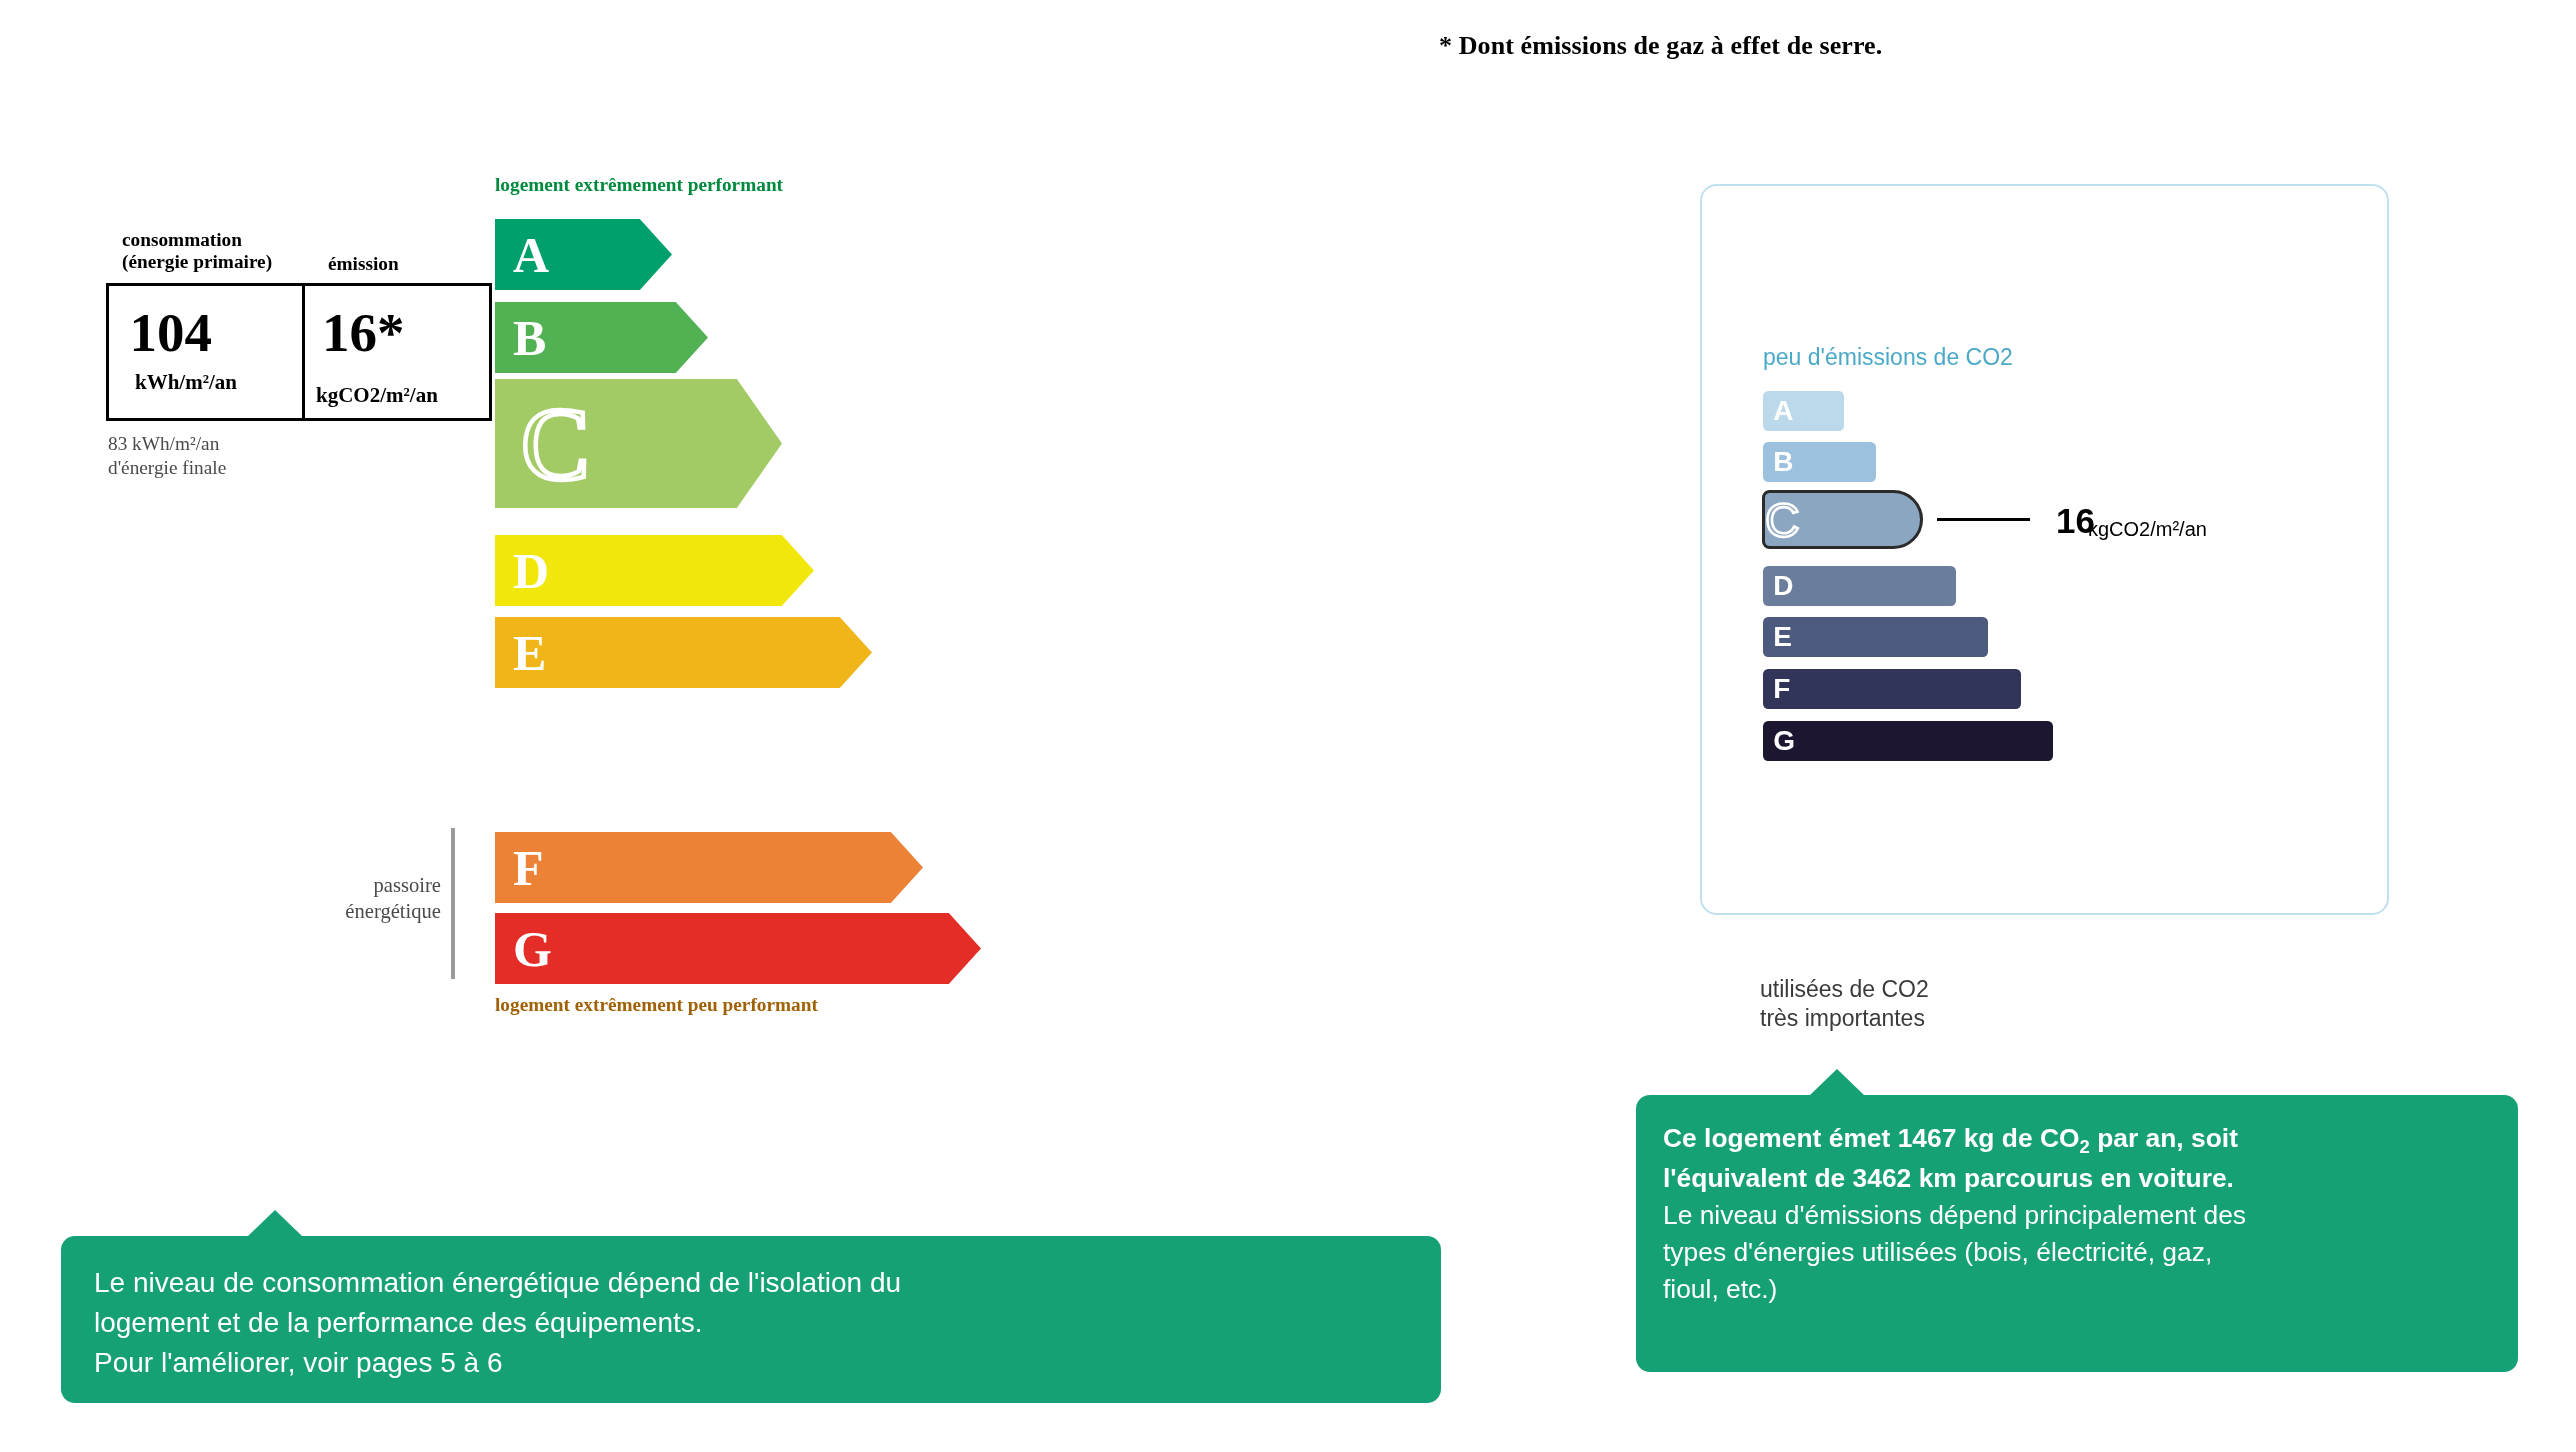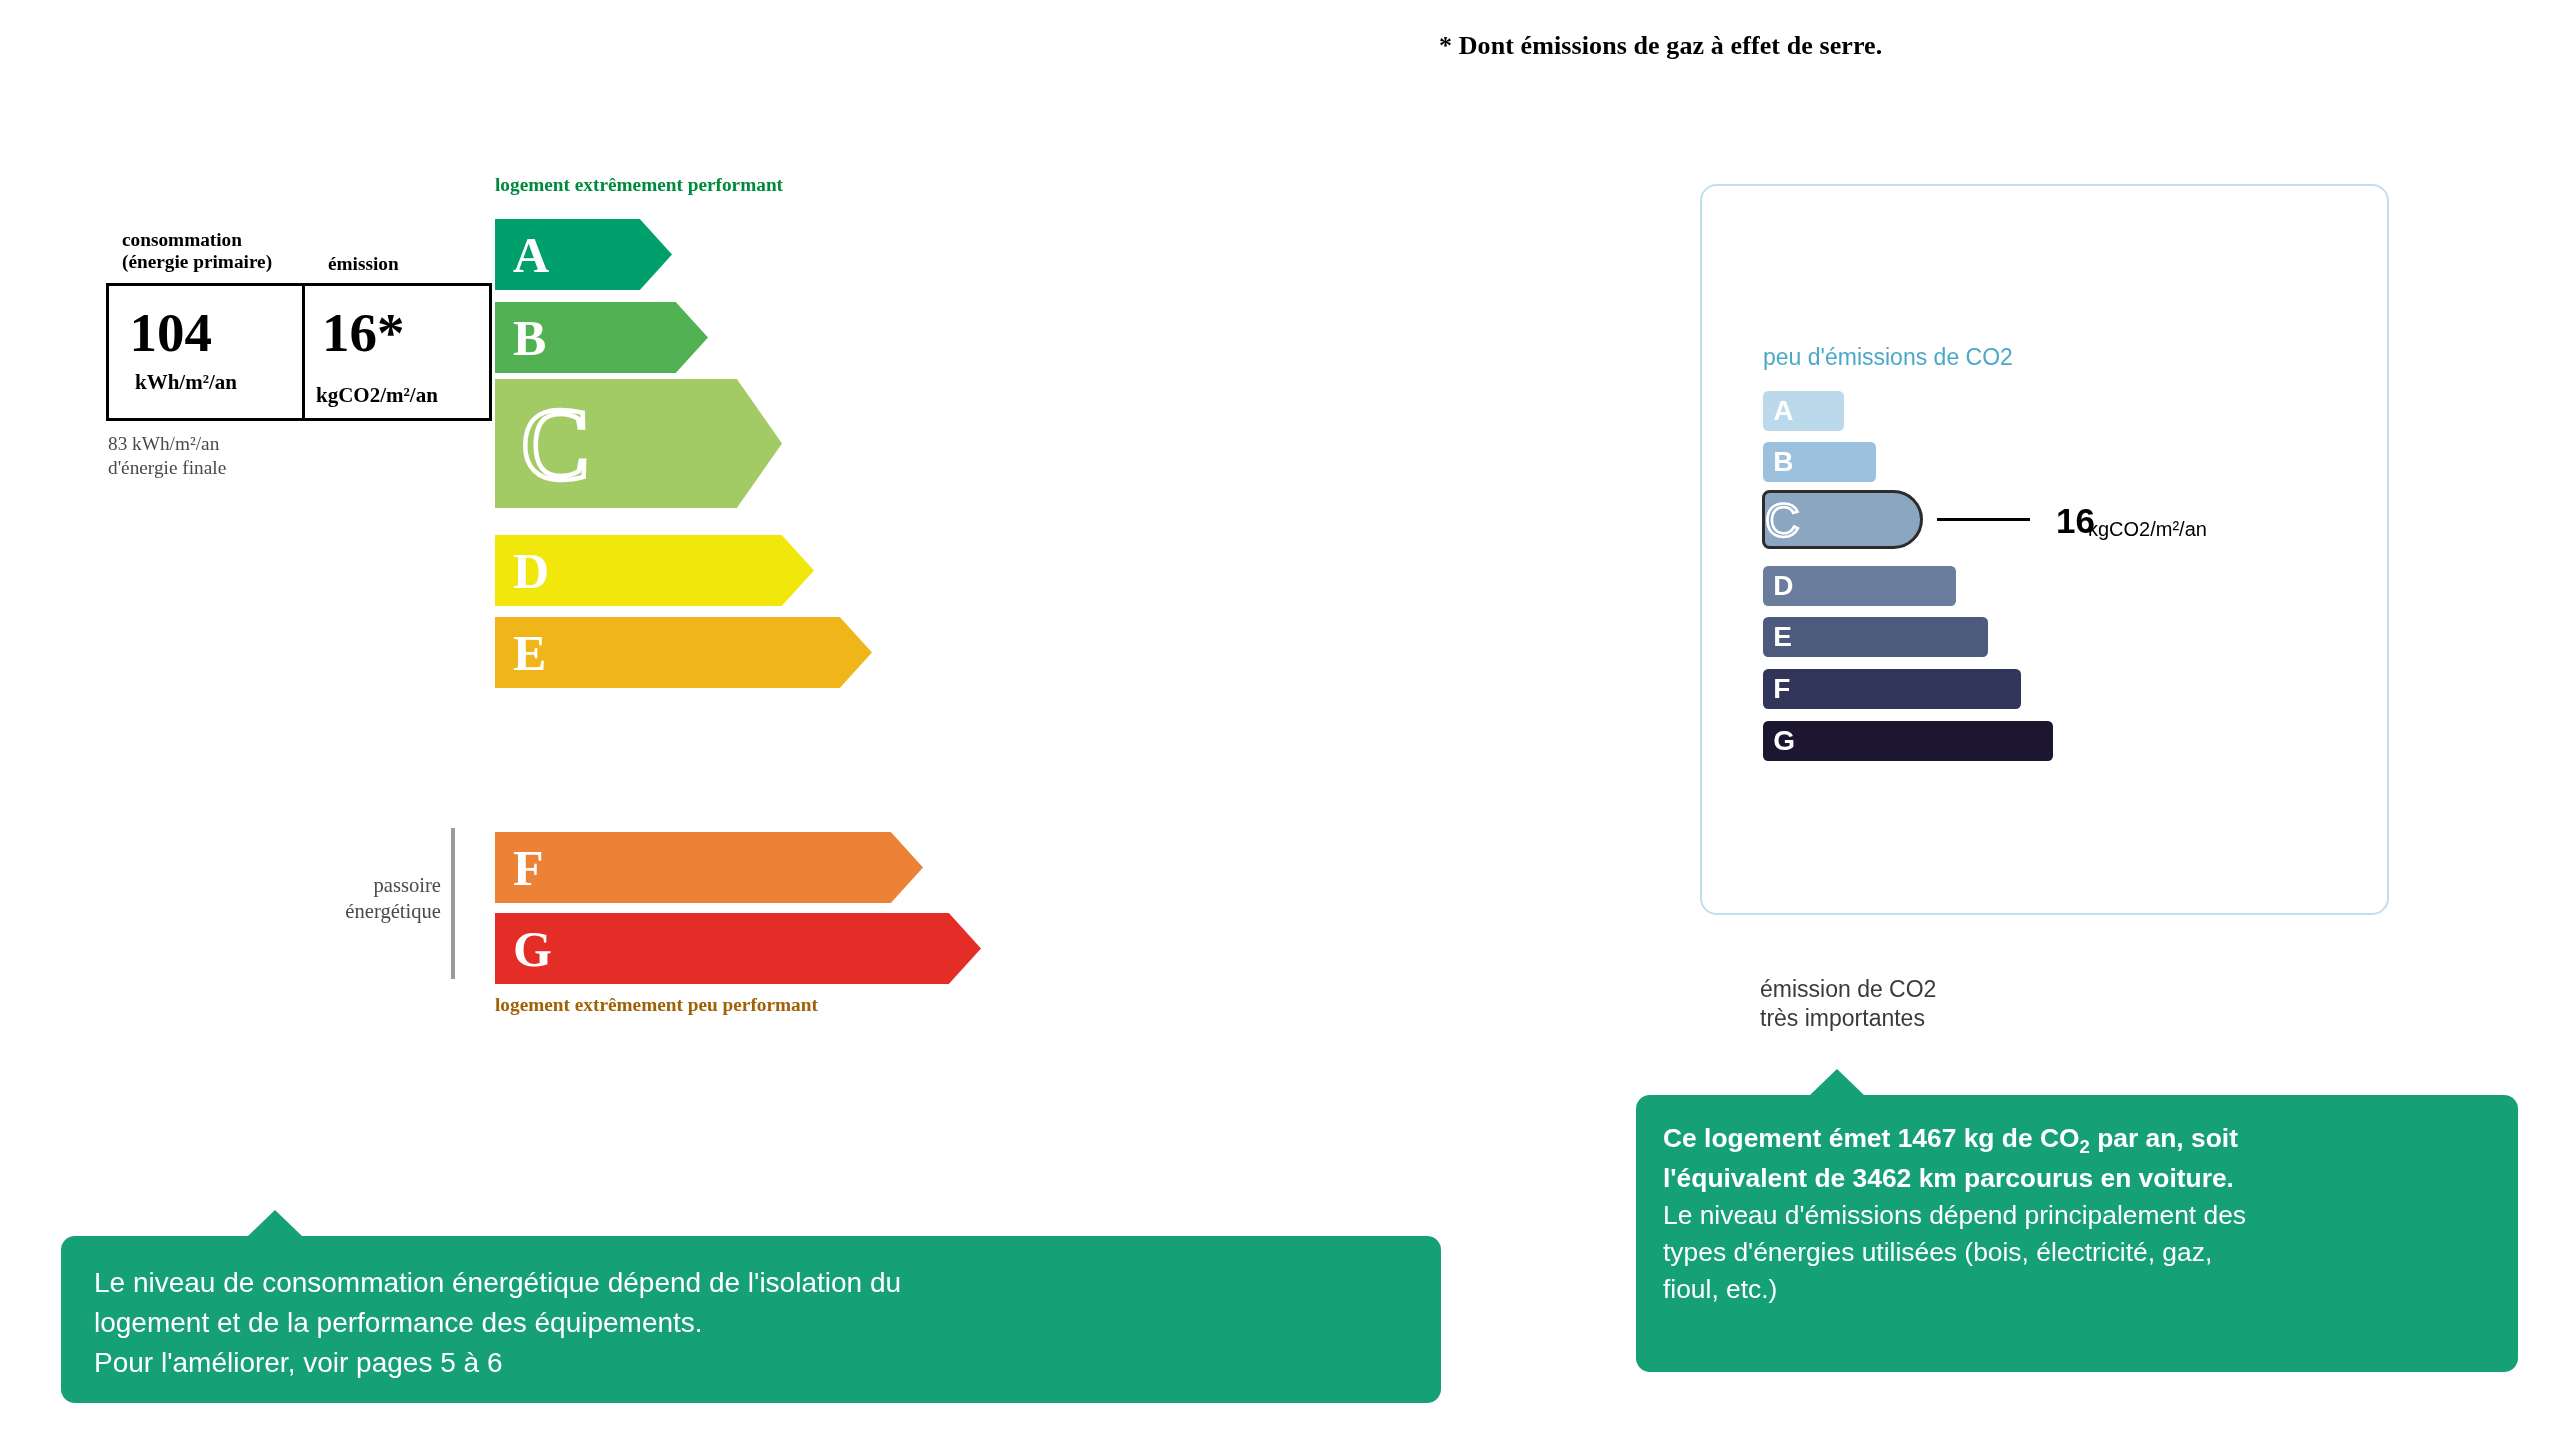--- a/index.html
+++ b/index.html
@@ -370,21 +370,21 @@
   </div>
   <div class="ges-bar" style="left:61px; top:535px; width:290px; background:#1d1630;">
     <span class="gletter">G</span>
   </div>
 
   <div id="ges-leader" style="left:235px; top:332px; width:93px;"></div>
   <div id="ges-value" style="left:338px; top:317px;">16</div>
   <div id="ges-value-unit" style="left:386px; top:332px;">kgCO2/m²/an</div>
 
   <div id="ges-bottom-label">
-    <span>émission de CO2</span><br>
+    <span>utilisées de CO2</span><br>
     <span>très importantes</span>
   </div>
 </div>
 
 <div class="callout" id="callout-left">
   <div class="arrow"></div>
   <p>Le niveau de consommation énergétique dépend de l'isolation du</p>
   <p>logement et de la performance des équipements.</p>
   <p>Pour l'améliorer, voir pages 5 à 6</p>
 </div>

